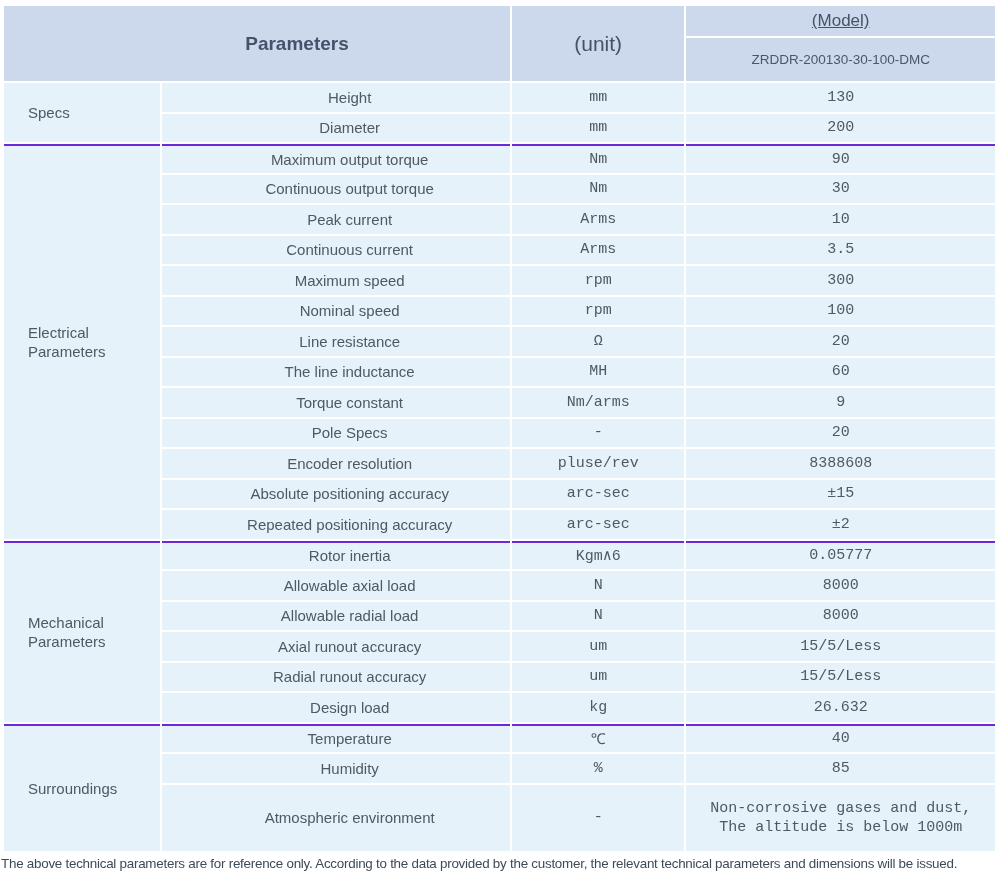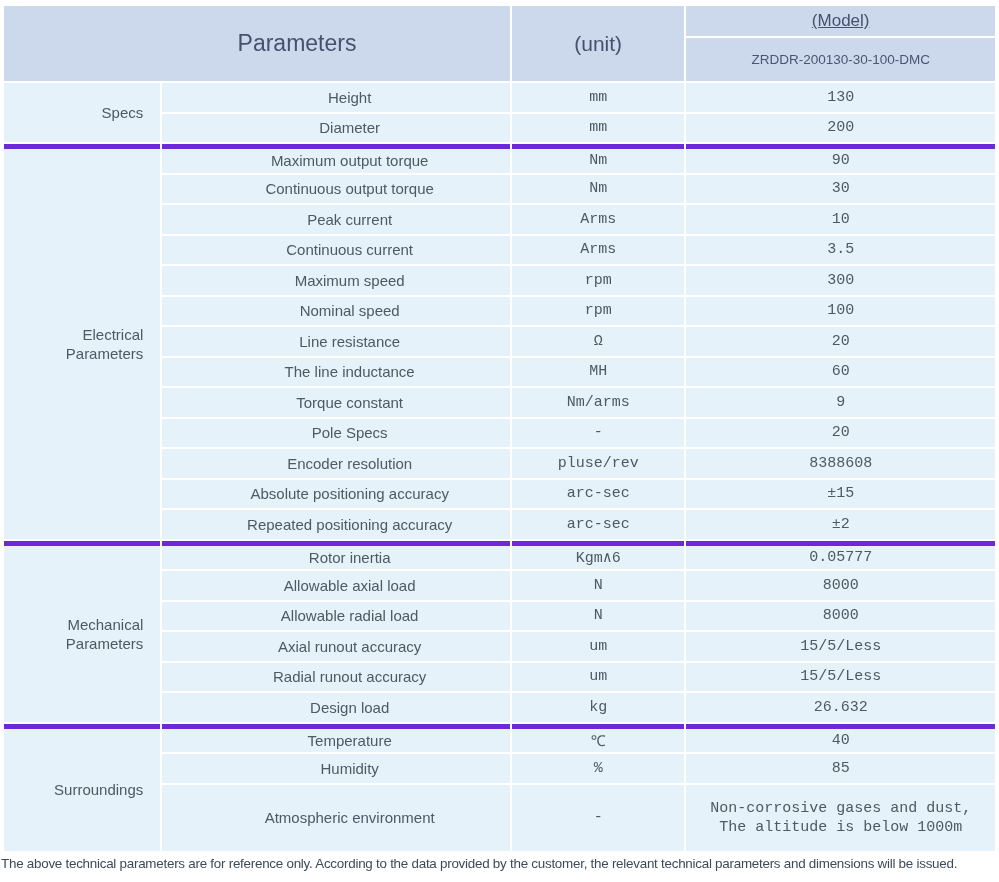--- a/index.html
+++ b/index.html
@@ -27,46 +27,47 @@
     border-spacing: 2px;
   }
   thead th {
     background: #ccd8ec;
     font-weight: normal;
     color: #46526b;
     vertical-align: middle;
     text-align: center;
   }
   th.th-params {
-    font-size: 23px;
+    font-size: 19px;
     height: 30px;
     padding-left: 80px; 
+    font-weight: bold;
   }
   th.th-unit { font-size: 21px; }
   th.th-model { font-size: 17px; height: 30px; text-decoration: underline; }
   th.th-model-number { font-size: 13.5px; height: 43px; color: #4a566e; }
   tbody td {
     background: #e6f2f9;
     height: 28.5px;
     font-size: 15px;
     vertical-align: middle;
     color: #4d5964;
   }
   td.group-label {
-    text-align: right;
-    padding: 0 17px;
+    text-align: left;
+    padding: 0 24px;
     line-height: 19px;
   }
   td.param-name {
     text-align: center;
     padding-left: 27px;
   }
   td.unit-cell, td.value-cell { text-align: center; font-family: Liberation Mono, monospace; }
   td.value-cell { white-space: pre-line; line-height: 19px; }
-  tr.group-start td { border-top: 5px solid #6d28d9; margin-top: 30px; }
+  tr.group-start td { border-top: 2px solid #6d28d9; margin-top: 30px; }
   tr.tall-row td { height: 66px; }
   .footnote {
     position: absolute;
     left: 1px;
     top: 856px;
     width: 998px;
     font-size: 13.4px;
     letter-spacing: -0.25px;
     color: #3d4a57;
     white-space: nowrap;

